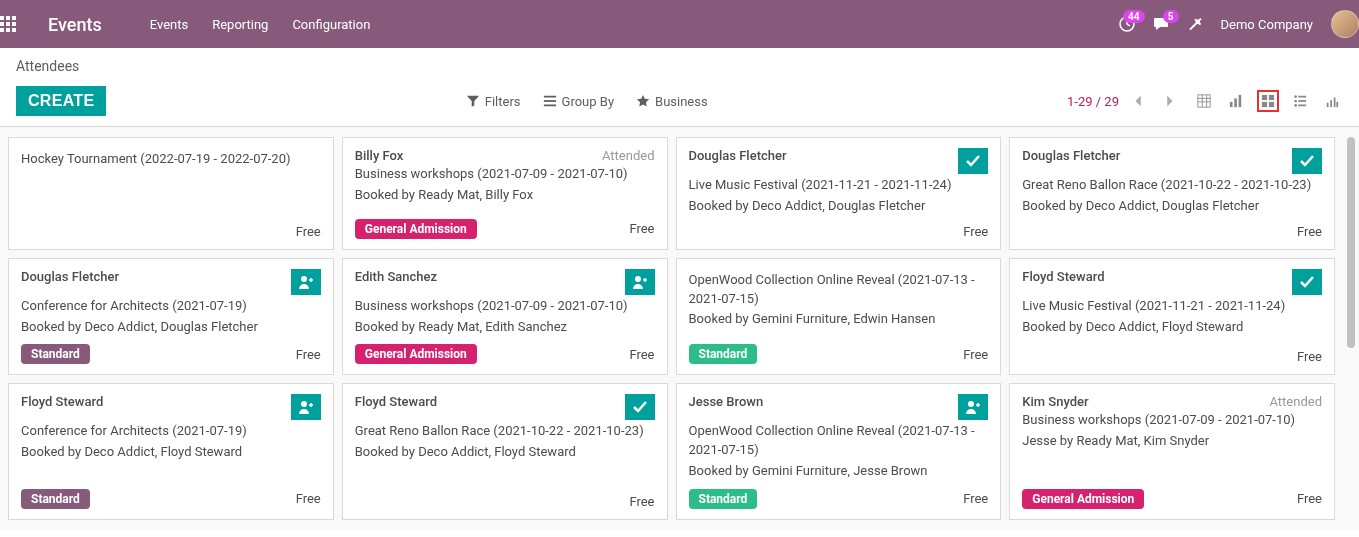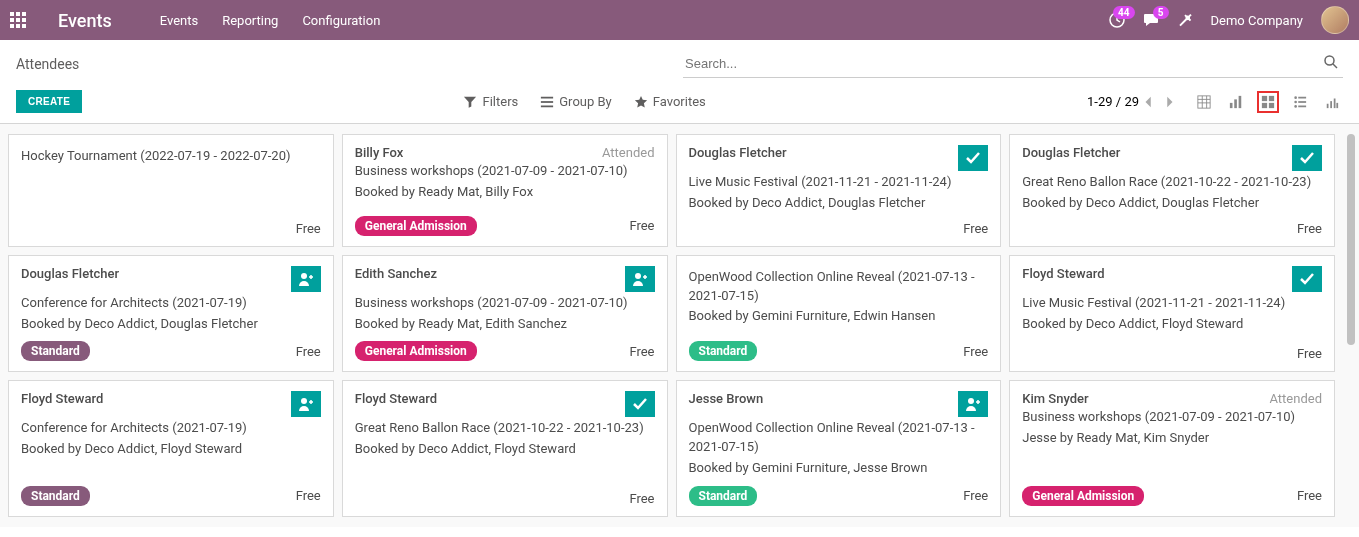--- a/index.html
+++ b/index.html
@@ -1,64 +1,64 @@
 <!DOCTYPE html>
 <html><head>
 <meta charset="utf-8">
 <style>
   * { box-sizing: border-box; margin: 0; padding: 0; }
   body { font-family: -apple-system, BlinkMacSystemFont, "Segoe UI", Roboto, Helvetica, Arial, sans-serif; font-size: 13px; color: #4c4c4c; background: #fff; }
 
   
-  .navbar { background: #875a7b; color: #fff; display: flex; align-items: center; height: 40px; padding: 0 10px; }
+  .navbar { background: #875a7b; color: #fff; display: flex; align-items: center; height: 48px; padding: 0 0; }
   .navbar-left { display: flex; align-items: center; gap: 24px; }
   .apps-btn { display:flex; align-items:center; cursor:pointer; }
   .brand { font-size: 18px; font-weight: 500; margin-left: 8px; margin-right: 24px; }
   .nav-links { display: flex; gap: 24px; }
   .nav-link { color: #fff; font-size: 13px; cursor: pointer; }
   .navbar-right { margin-left: auto; display: flex; align-items: center; gap: 18px; }
   .badge-link { position: relative; display: inline-flex; align-items: center; cursor: pointer; }
   .badge-count { position: absolute; top: -6px; right: -10px; background: #d946ef; color: #fff; border-radius: 8px; font-size: 10px; padding: 1px 5px; font-weight: bold; }
   .company-name { font-size: 13px; }
   .avatar { width: 28px; height: 28px; border-radius: 50%; background: linear-gradient(135deg,#e2c391,#b07d62); border: 1px solid rgba(255,255,255,0.3); }
 
   
   .control-panel { border-bottom: 1px solid #d5d5d5; background: #fff; }
   .cp-row1 { display:flex; align-items:center; padding: 10px 16px 6px 16px; }
   .breadcrumb-title { font-size: 14px; color: #5f5e5e; }
   .search-wrap { margin-left:auto; width: 660px; position: relative; }
   .search-input { width: 100%; border: none; border-bottom: 1px solid #ccc; padding: 6px 30px 6px 2px; font-size: 13px; outline: none; background: transparent; }
   .search-icon { position: absolute; right: 4px; top: 4px; color: #666; }
 
   .cp-row2 { display:flex; align-items:center; padding: 6px 16px 10px 16px; }
-  .btn-create { background: #00a09d; color: #fff; border: none; padding: 6px 12px; font-weight: bold; font-size: 10px; cursor: pointer; letter-spacing: 0.3px; }
+  .btn-create { background: #00a09d; color: #fff; border: none; padding: 6px 12px; font-weight: bold; font-size: 16px; cursor: pointer; letter-spacing: 0.3px; }
   .cp-middle { margin-left: auto; display:flex; gap: 22px; color: #5f5e5e; }
   .cp-tool { display:inline-flex; align-items:center; gap:5px; cursor:pointer; }
   .cp-right { margin-left:auto; display:flex; align-items:center; gap: 14px; }
-  .pager { display:flex; align-items:center; color:#000000; }
+  .pager { display:flex; align-items:center; gap: 10px; color:#be185d; }
   .pager-btn { color:#aaa; cursor:pointer; padding:3px; }
   .view-switch { display:flex; align-items:center; gap:10px; color:#888; }
   .view-btn { width:22px; height:22px; display:inline-flex; align-items:center; justify-content:center; cursor:pointer; }
   .view-btn.active { border: 2px solid #e9302f; padding: 1px; }
 
   
   .kanban-wrap { background:#f9f9f9; padding: 10px 8px 10px 8px; display:flex; position:relative; }
   .kanban-scroll { flex:1; overflow-y:auto; }
   .kanban-grid { display:grid; grid-template-columns: repeat(4, 1fr); gap: 8px; padding-right: 16px; }
   .scrollbar-mock { position:absolute; right:4px; top:10px; bottom:10px; width:8px; }
   .scrollbar-thumb { width:100%; height:55%; background:#c1c1c1; border-radius:4px; }
 
   .card { background:#fff; border:1px solid #d9d9d9; padding: 10px 12px; position:relative; display:flex; flex-direction:column; min-height: 110px; }
   .card-head { display:flex; justify-content:space-between; align-items:flex-start; }
   .card-name { color:#4c4c4c; font-weight:500; }
   .card-status-box { width:30px; height:26px; background:#00a09d; display:flex; align-items:center; justify-content:center; color:#fff; margin-left:8px; flex-shrink:0; }
   .card-status-text { color:#999; font-size:13px; margin-left:25px; flex-shrink:0; }
   .card-line { color:#4c4c4c; margin-top: 2px; line-height: 1.45; }
   .card-footer { margin-top:auto; display:flex; justify-content:space-between; align-items:center; padding-top: 8px; }
-  .tag { display:inline-block; border-radius: 9px; padding: 3px 10px; color:#fff; font-size:12px; font-weight:bold; }
+  .tag { display:inline-block; border-radius: 4px; padding: 3px 10px; color:#fff; font-size:12px; font-weight:bold; }
   .tag-pink { background:#d6226e; }
   .tag-green { background:#2dbd88; }
   .tag-purple { background:#875a7b; }
   .price { color:#4c4c4c; margin-left:auto; }
 
   svg { display:block; }
   .ico { width:14px; height:14px; fill:currentColor; }
   .ico-lg { width:16px; height:16px; fill:currentColor; }
 </style>
 </head>
@@ -106,29 +106,20 @@
         </svg>
     </span>
     <span class="company-name">Demo Company</span>
     <span class="avatar"></span>
   </div>
 </div>
 
 <div class="control-panel">
   <div class="cp-row1">
     <span class="breadcrumb-title">Attendees</span>
-    <div class="search-wrap">
-      <input class="search-input" placeholder="Search..." style="">
-      <span class="search-icon">
-        <svg class="ico-lg" viewBox="0 0 16 16" fill="#666">
-            <circle cx="6.5" cy="6.5" r="4.5" fill="none" stroke="#666" stroke-width="1.5"></circle>
-            <path d="M10 10 L14 14" stroke="#666" stroke-width="1.5"></path>
-          </svg>
-      </span>
-    </div>
   </div>
   <div class="cp-row2">
     <button class="btn-create">CREATE</button>
 
     <div class="cp-middle">
       <span class="cp-tool">
         <svg class="ico" viewBox="0 0 16 16" fill="#5f5e5e">
             <path d="M1 2 h14 l-5.5 6 v5 l-3 1.5 v-6.5 z"></path>
           </svg>
         <span>Filters</span>
@@ -138,21 +129,21 @@
             <rect x="1" y="2" width="14" height="2"></rect>
             <rect x="1" y="7" width="14" height="2"></rect>
             <rect x="1" y="12" width="14" height="2"></rect>
           </svg>
         <span>Group By</span>
       </span>
       <span class="cp-tool">
         <svg class="ico" viewBox="0 0 16 16" fill="#5f5e5e">
             <path d="M8 1 l2 4.5 5 0.5 -3.7 3.4 1 5 -4.3-2.5 -4.3 2.5 1-5 -3.7-3.4 5-0.5 z"></path>
           </svg>
-        <span>Favorites</span>
+        <span>Business</span>
       </span>
     </div>
 
     <div class="cp-right">
       <div class="pager">
         <span>1-29 / 29</span>
         <span class="pager-btn">
           <svg class="ico" viewBox="0 0 16 16" fill="#aaa">
               <path d="M10 2 L4 8 L10 14 z"></path>
             </svg>

